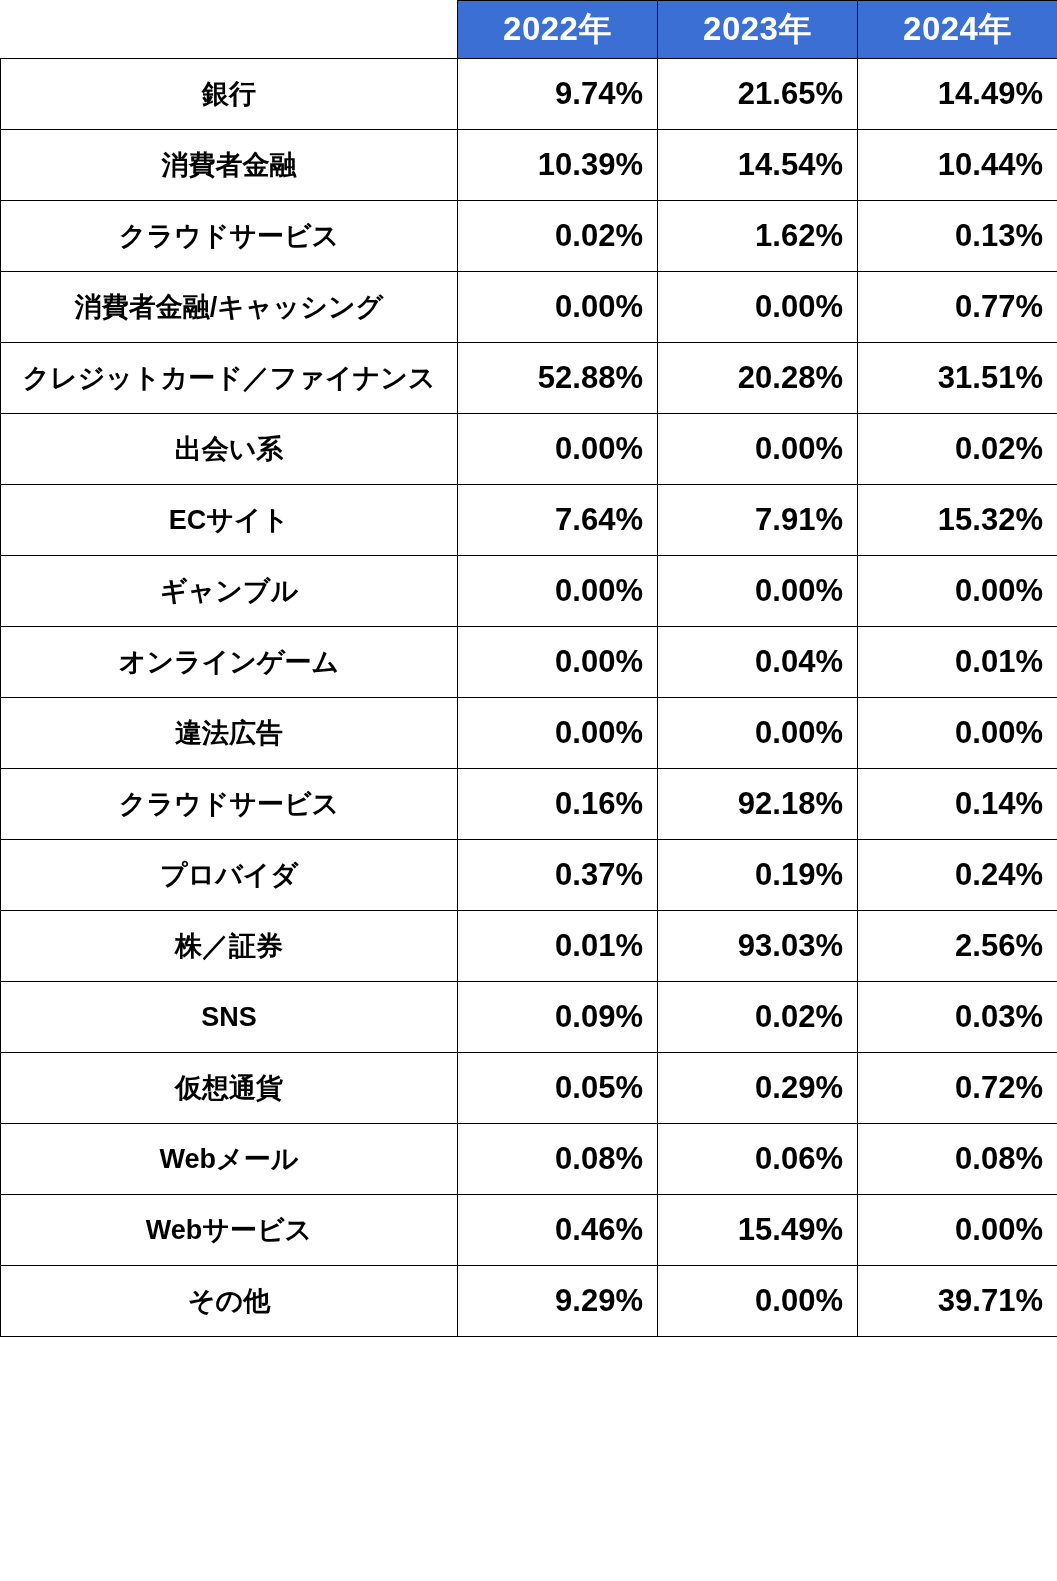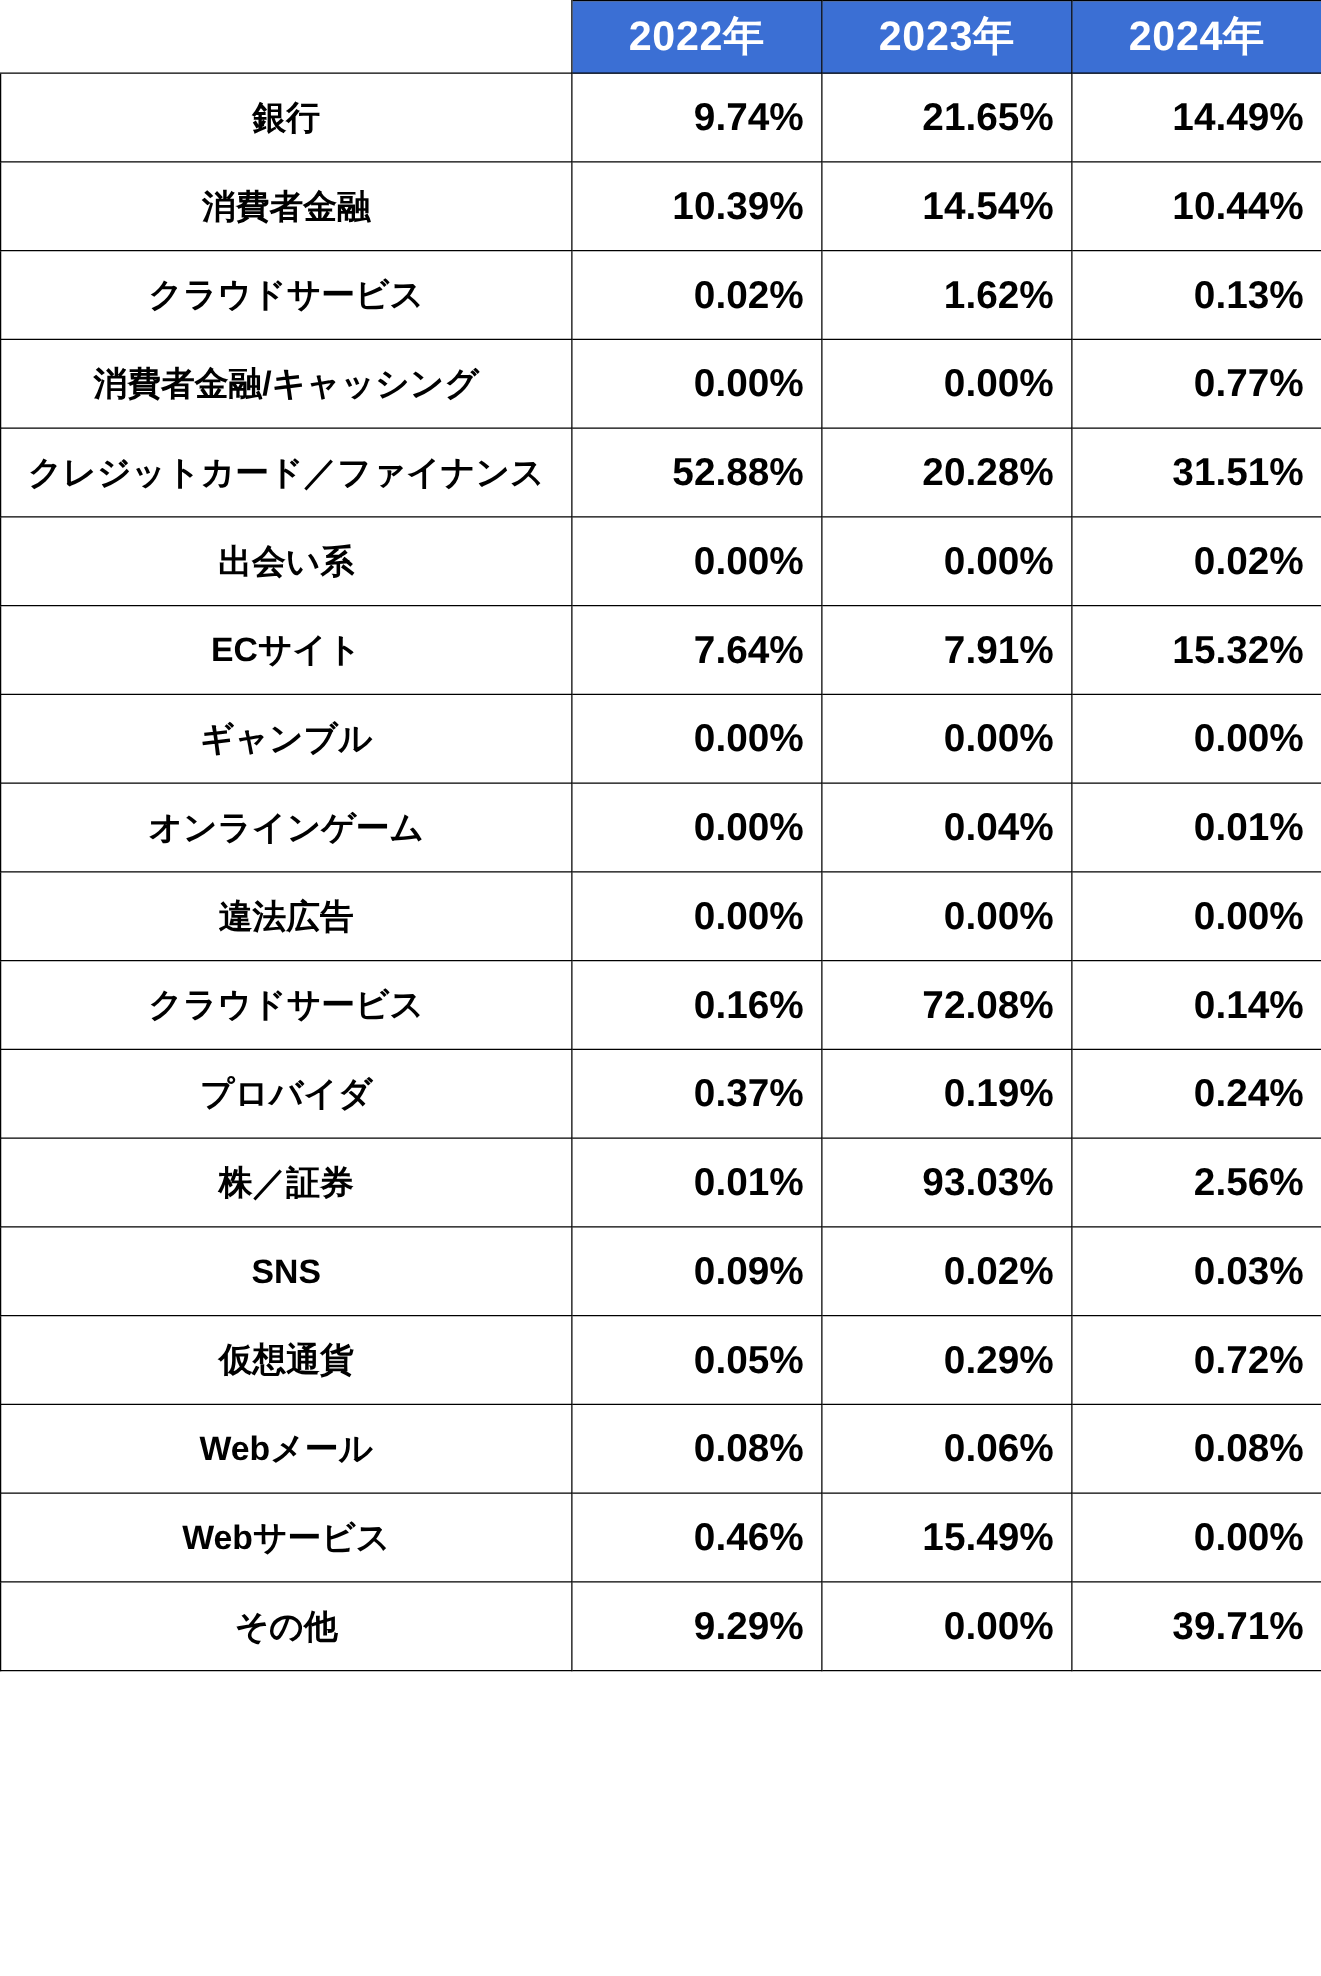--- a/index.html
+++ b/index.html
@@ -138,21 +138,21 @@
     </tr>
     <tr>
       <th class="row-label">違法広告</th>
       <td class="val">0.00%</td>
       <td class="val">0.00%</td>
       <td class="val">0.00%</td>
     </tr>
     <tr>
       <th class="row-label">クラウドサービス</th>
       <td class="val">0.16%</td>
-      <td class="val">72.08%</td>
+      <td class="val">92.18%</td>
       <td class="val">0.14%</td>
     </tr>
     <tr>
       <th class="row-label">プロバイダ</th>
       <td class="val">0.37%</td>
       <td class="val">0.19%</td>
       <td class="val">0.24%</td>
     </tr>
     <tr>
       <th class="row-label">株／証券</th>

